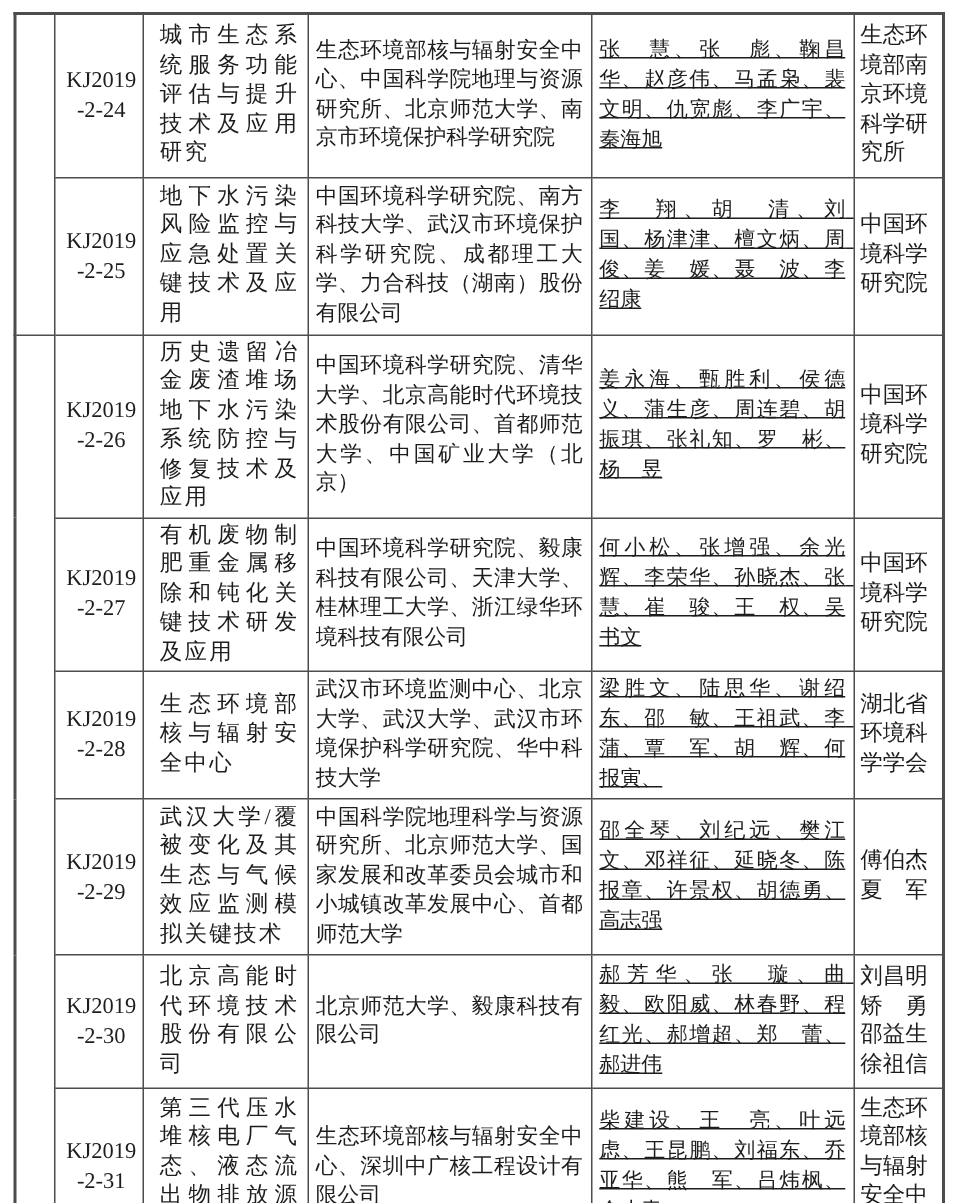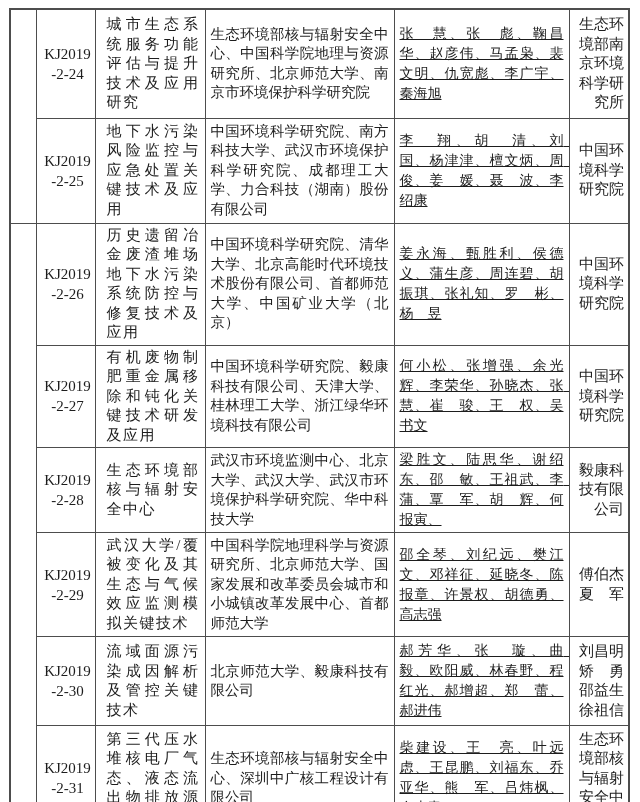--- a/index.html
+++ b/index.html
@@ -58,21 +58,21 @@
     font-size:14.5px;
     line-height:19.5px;
   }
   td.people{
     text-align:justify;
     font-size:14px;
     line-height:20px;
     text-decoration:underline;
   }
   td.lead{
-    text-align:right;
+    text-align:left;
     white-space:pre-line;
     padding:2px 4px;
     font-size:15px;
     line-height:19.5px;
   }
 </style>
 </head>
 <body>
 
 <div class="sheet">
@@ -119,35 +119,35 @@
         <td class="inst">中国环境科学研究院、毅康科技有限公司、天津大学、桂林理工大学、浙江绿华环境科技有限公司</td>
         <td class="people">何小松、张增强、余光辉、李荣华、孙晓杰、张　慧、崔　骏、王　权、吴书文</td>
         <td class="lead">中国环境科学研究院</td>
       </tr>
       <tr class="r5">
         <td class="code">KJ2019
 -2-28</td>
         <td class="title">生态环境部核与辐射安全中心</td>
         <td class="inst">武汉市环境监测中心、北京大学、武汉大学、武汉市环境保护科学研究院、华中科技大学</td>
         <td class="people">梁胜文、陆思华、谢绍东、邵　敏、王祖武、李　蒲、覃　军、胡　辉、何报寅、</td>
-        <td class="lead">毅康科技有限公司</td>
+        <td class="lead">湖北省环境科学学会</td>
       </tr>
       <tr class="r6">
         <td class="code">KJ2019
 -2-29</td>
         <td class="title">武汉大学/覆被变化及其生态与气候效应监测模拟关键技术</td>
         <td class="inst">中国科学院地理科学与资源研究所、北京师范大学、国家发展和改革委员会城市和小城镇改革发展中心、首都师范大学</td>
         <td class="people">邵全琴、刘纪远、樊江文、邓祥征、延晓冬、陈报章、许景权、胡德勇、高志强</td>
         <td class="lead">傅伯杰
 夏　军</td>
       </tr>
       <tr class="r7">
         <td class="code">KJ2019
 -2-30</td>
-        <td class="title">流域面源污染成因解析及管控关键技术</td>
+        <td class="title">北京高能时代环境技术股份有限公司</td>
         <td class="inst">北京师范大学、毅康科技有限公司</td>
         <td class="people">郝芳华、张　璇、曲　毅、欧阳威、林春野、程红光、郝增超、郑　蕾、郝进伟</td>
         <td class="lead">刘昌明
 矫　勇
 邵益生
 徐祖信</td>
       </tr>
       <tr class="r8">
         <td class="code">KJ2019
 -2-31</td>

